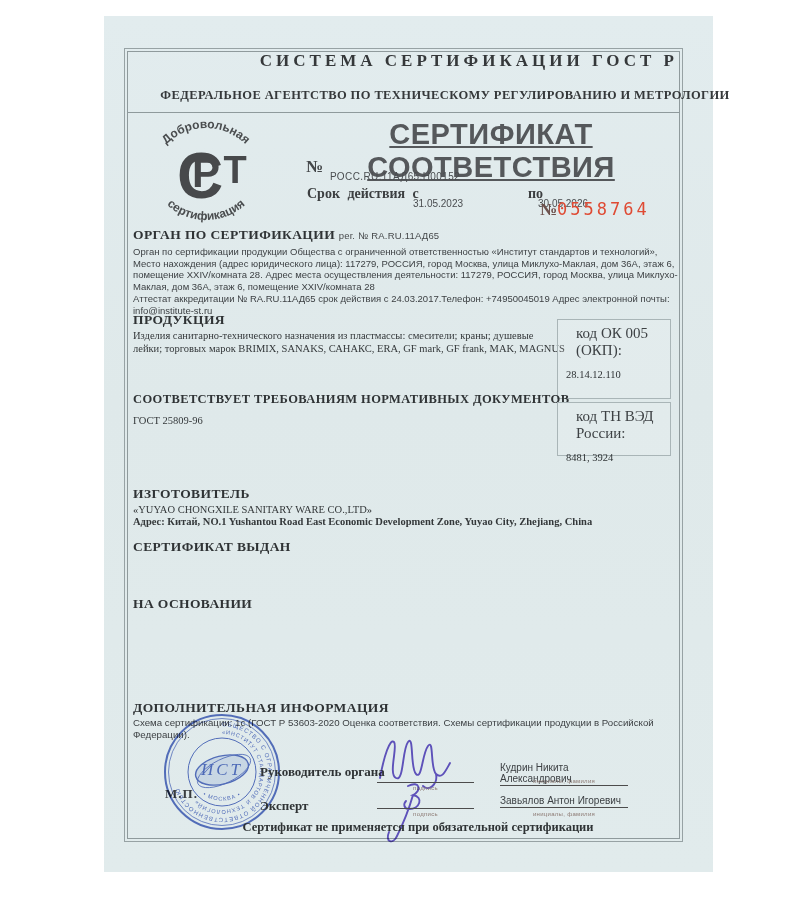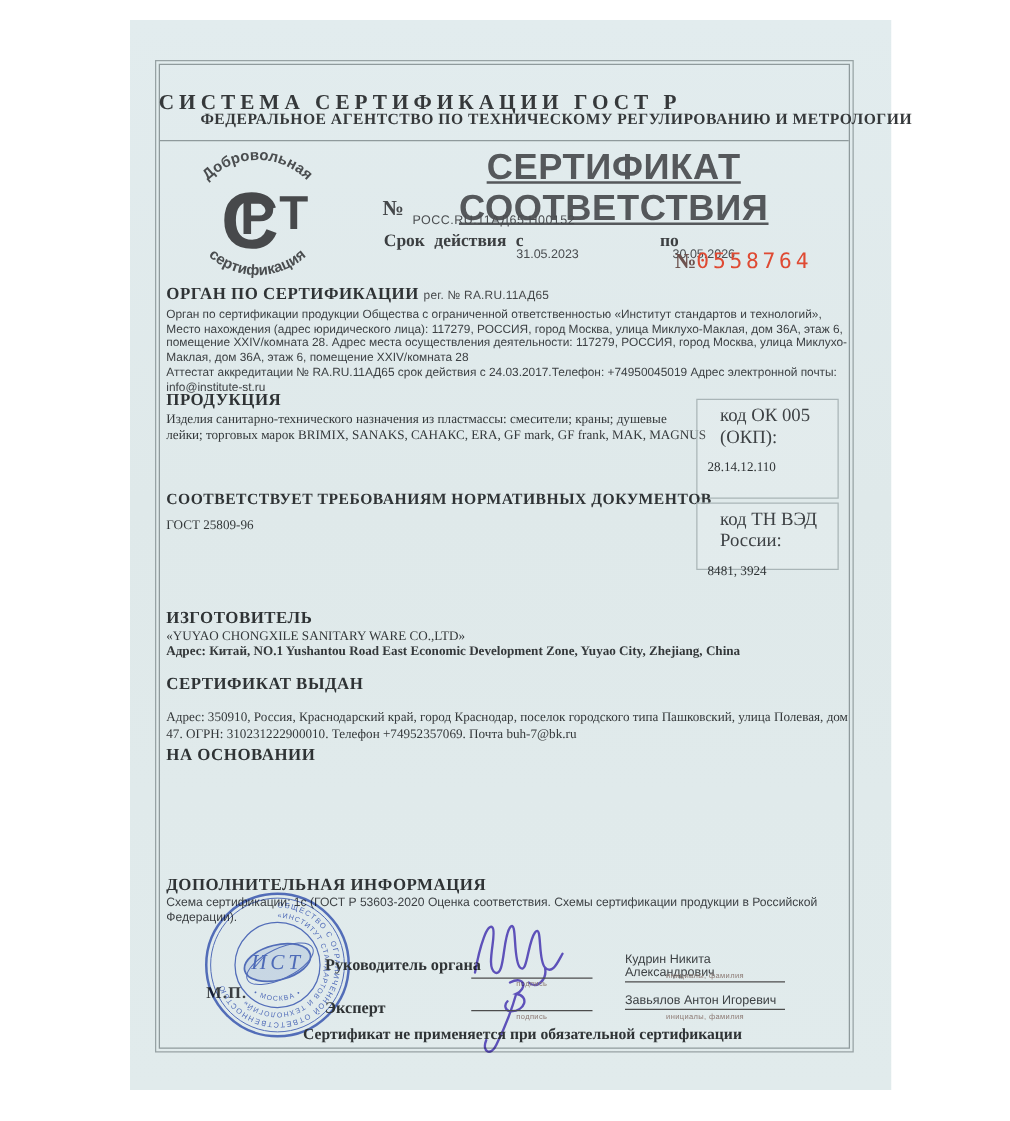--- a/index.html
+++ b/index.html
@@ -3,21 +3,21 @@
 <meta charset="utf-8">
 <style>
   html,body{margin:0;padding:0;background:#ffffff;}
   body{width:808px;height:897px;position:relative;overflow:hidden;
        font-family:"Liberation Serif","DejaVu Serif",serif;color:#3a3d3f;}
   .page{position:absolute;left:104px;top:16px;width:609px;height:856px;
         background:linear-gradient(180deg,#e2ecee 0%,#dfe9ea 45%,#e1ebec 100%);}
   .frame{position:absolute;left:23px;top:35px;width:551px;height:786px;
          border:1px solid #8f9a9c;outline:1px solid #97a2a4;outline-offset:2px;}
   .hdrband{position:absolute;left:0;top:0;width:100%;height:60px;border-bottom:1px solid #8f9a9c;}
-  .sys-title{position:absolute;left:23px;top:56px;width:551px;text-align:left;
+  .sys-title{position:absolute;left:23px;top:35px;width:551px;text-align:right;
              font-weight:bold;font-size:17px;letter-spacing:4px;color:#35383a;}
   .agency{position:absolute;left:23px;top:72px;width:636px;text-align:center;
           font-weight:bold;font-size:12.5px;letter-spacing:0.4px;color:#35383a;}
   .cert-title{position:absolute;left:172px;top:102px;width:430px;text-align:center;
               font-family:"Liberation Sans","DejaVu Sans",sans-serif;font-weight:bold;
               font-size:29px;letter-spacing:0.5px;color:#55585b;text-decoration:underline;}
   .no-label{position:absolute;left:202px;top:141px;font-weight:bold;font-size:17px;color:#45484a;}
   .no-value{position:absolute;left:226px;top:155px;font-family:"Liberation Sans",sans-serif;
             font-size:10px;letter-spacing:0.4px;color:#4a4d50;}
   .validity{position:absolute;left:203px;top:170px;font-weight:bold;font-size:14px;color:#3c3f41;word-spacing:4px;}
@@ -111,21 +111,20 @@
   <div class="codebox" style="left:453px;top:386px;width:114px;height:54px;">
     <div class="lbl">код ТН ВЭД России:</div>
     <div class="val">8481, 3924</div>
   </div>
 
   <div class="h1" style="left:29px;top:470px;">ИЗГОТОВИТЕЛЬ</div>
   <div class="serif-body" style="left:29px;top:487px;">«YUYAO CHONGXILE SANITARY WARE CO.,LTD»</div>
   <div class="serif-body" style="left:29px;top:499px;width:552px;font-weight:bold;">Адрес: Китай, NO.1 Yushantou Road East Economic Development Zone, Yuyao City, Zhejiang, China</div>
 
   <div class="h1" style="left:29px;top:523px;">СЕРТИФИКАТ ВЫДАН</div>
-  <div class="serif-body" style="left:29px;top:552px;width:552px;">Адрес: 350910, Россия, Краснодарский край, город Краснодар, поселок городского типа Пашковский, улица Полевая, дом 47. ОГРН: 310231222900010. Телефон +74952357069. Почта buh-7@bk.ru</div>
 
   <div class="h1" style="left:29px;top:580px;">НА ОСНОВАНИИ</div>
 
   <div class="h1" style="left:29px;top:684px;">ДОПОЛНИТЕЛЬНАЯ ИНФОРМАЦИЯ</div>
   <div class="sans-body" style="left:29px;top:701px;width:548px;font-size:9.7px;">Схема сертификации: 1с (ГОСТ Р 53603-2020 Оценка соответствия. Схемы сертификации продукции в Российской Федерации).</div>
 
   <div class="mp" style="left:61px;top:770px;">М.П.</div>
   <svg class="stamp" style="left:57px;top:695px;" width="122" height="122" viewBox="0 0 122 122">
     <defs>
       <path id="ringOuter" d="M 61 15 A 46 46 0 1 1 60.9 15" fill="none"></path>

